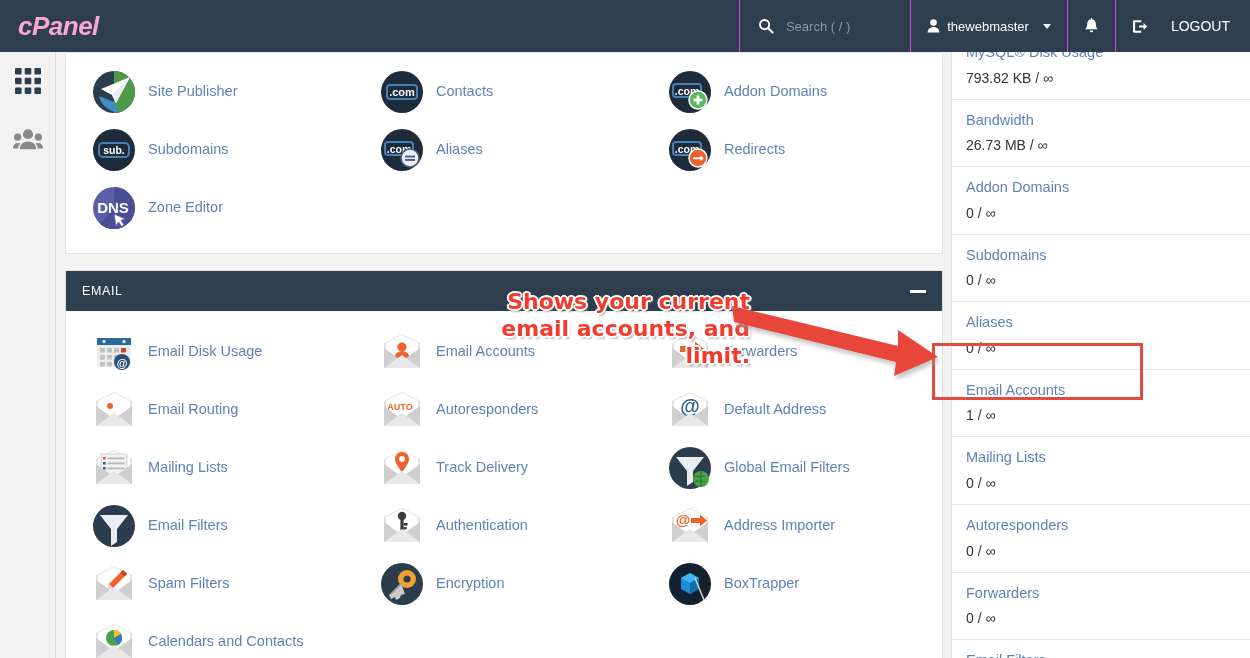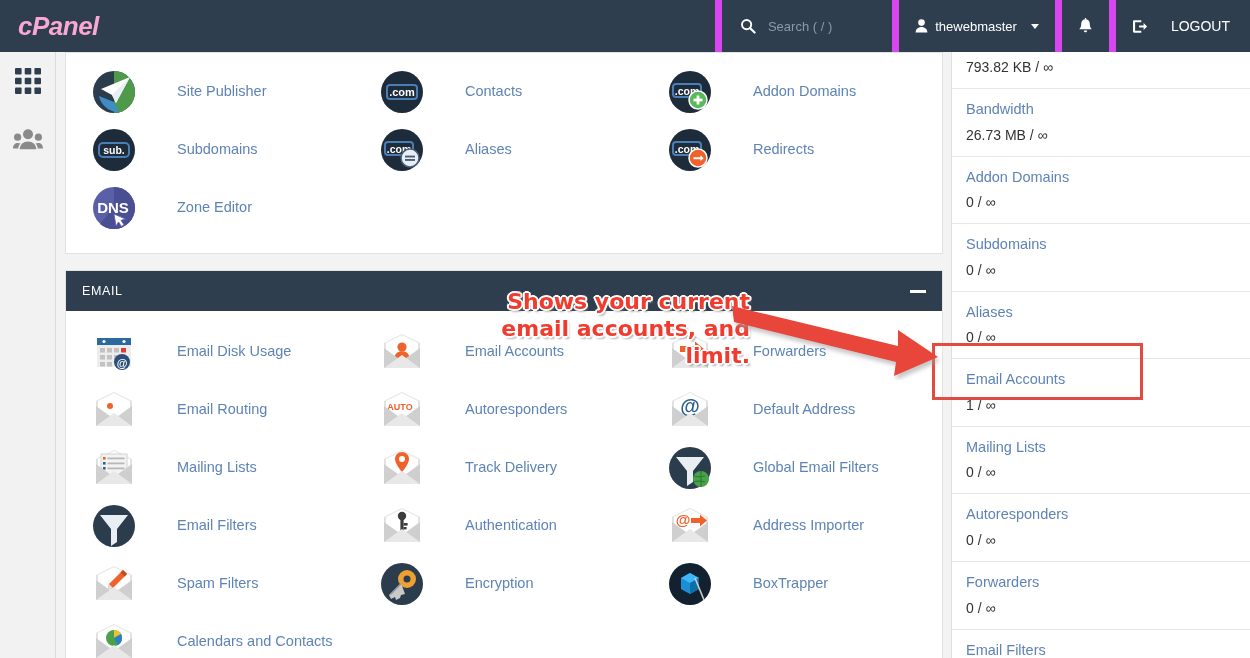--- a/index.html
+++ b/index.html
@@ -24,21 +24,21 @@
     font-weight: bold;
     font-style: italic;
     letter-spacing: -0.5px;
     padding-left: 18px;
     font-family: "Liberation Sans", sans-serif;
   }
   .topbar-right { margin-left: auto; display: flex; align-items: center; height: 52px; }
   .tb-cell {
     height: 52px; display: flex; align-items: center;
     padding: 0 16px;
-    border-left: 7px solid #d946ef;
+    border-left: 1px solid #d946ef;
     color: #ffffff;
     font-size: 13px;
     white-space: nowrap;
   }
   .tb-cell.search { color: #8d99a5; padding-left: 18px; padding-right: 60px; }
   .search-txt { color: #8d99a5; font-size: 13px; margin-left: 12px; }
   .tb-user { font-size: 13px; }
   .caret-dn {
     display:inline-block; width:0;height:0;
     border-left:4px solid transparent;border-right:4px solid transparent;
@@ -99,21 +99,20 @@
   .tile-ico {
     width: 44px; height: 44px;
     flex: 0 0 44px;
     margin-right: 12px;
     position: relative;
   }
   .tile-label {
     color: #5e83b5;
     font-size: 14.5px;
     line-height: 1.2;
-    margin-left: 29px;
   }
 
   
   .rightpanel {
     position: absolute; top: 52px; left: 951px;
     width: 299px; height: 606px;
     background: #ffffff;
     border-left: 1px solid #e0e0e0;
     overflow: hidden;
   }
@@ -591,20 +590,21 @@
         <span class="tile-label">Email Disk Usage</span>
       </div>
 
     </div>
   </div>
 
 </div>
 
 <div class="rightpanel">
   <div class="stat first">
+    <div class="stat-name">MySQL® Disk Usage</div>
     <div class="stat-val">793.82 KB / ∞</div>
   </div>
   <div class="stat">
     <div class="stat-name">Bandwidth</div>
     <div class="stat-val">26.73 MB / ∞</div>
   </div>
   <div class="stat">
     <div class="stat-name">Addon Domains</div>
     <div class="stat-val">0 / ∞</div>
   </div>

